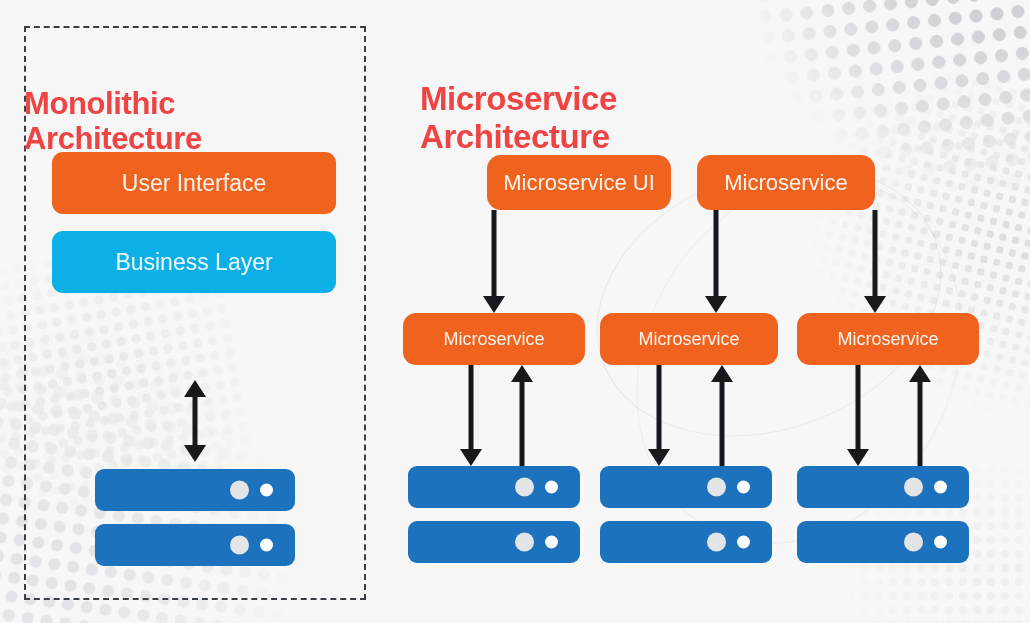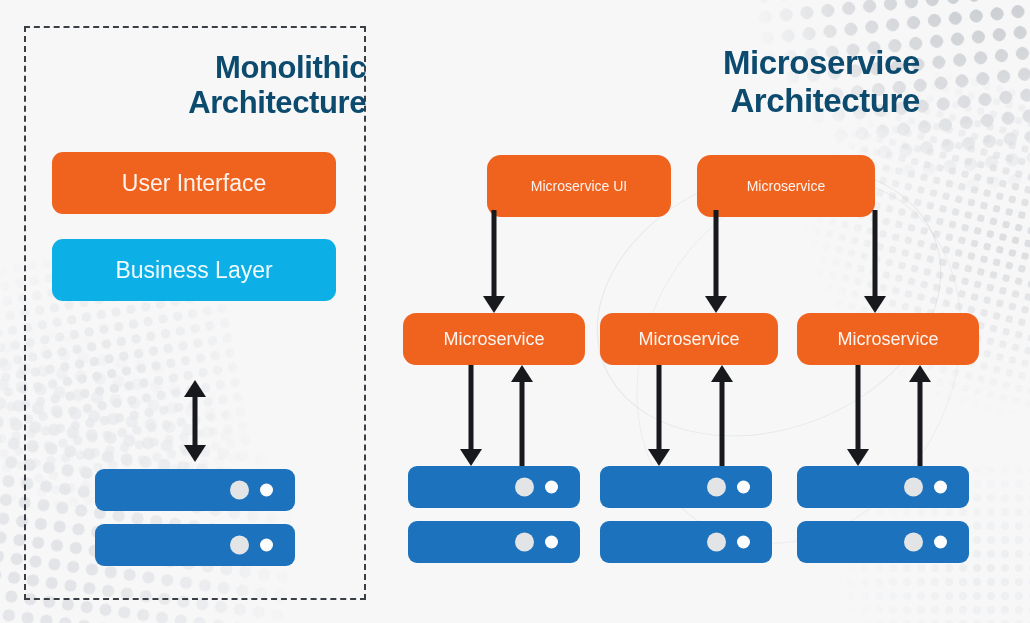--- a/index.html
+++ b/index.html
@@ -113,26 +113,27 @@
     top: 26px;
     width: 342px;
     height: 574px;
     border: 2px dashed #3a3f45;
     box-sizing: border-box;
   }
 
   
   .panel-title {
     position: absolute;
-    text-align: right;
+    text-align: left;
     font-weight: bold;
-    color: #0c4a6e;
+    color: #ef4444;
     line-height: 1.14;
     letter-spacing: -0.4px;
     white-space: pre-line;
+    margin-top: 36px;
   }
   #title-mono {
     left: 24px;
     top: 50px;
     width: 342px;
     font-size: 31px;
   }
   #title-micro {
     left: 420px;
     top: 44px;
@@ -144,35 +145,35 @@
   .pill {
     position: absolute;
     border-radius: 11px;
     display: flex;
     align-items: center;
     justify-content: center;
     color: #fdf4ee;
     box-sizing: border-box;
   }
   .pill.orange { background: #f0631f; }
-  .pill.cyan   { background: #0cafe6; color: #f0fbff; margin-top: 8px; }
+  .pill.cyan   { background: #0cafe6; color: #f0fbff; }
 
   .layer-pill {
     left: 52px;
     width: 284px;
     height: 62px;
     font-size: 23px;
   }
   #layer-ui       { top: 152px; }
   #layer-business { top: 231px; }
   #layer-data     { top: 310px; }
 
   .ms-pill-top {
-    height: 62px;
-    font-size: 14px;
+    height: 55px;
+    font-size: 22px;
     border-radius: 14px;
   }
   #ms-top-1 { left: 487px; top: 155px; width: 184px; }
   #ms-top-2 { left: 697px; top: 155px; width: 178px; }
 
   .ms-pill-mid {
     height: 52px;
     font-size: 18px;
     border-radius: 13px;
     top: 313px;

